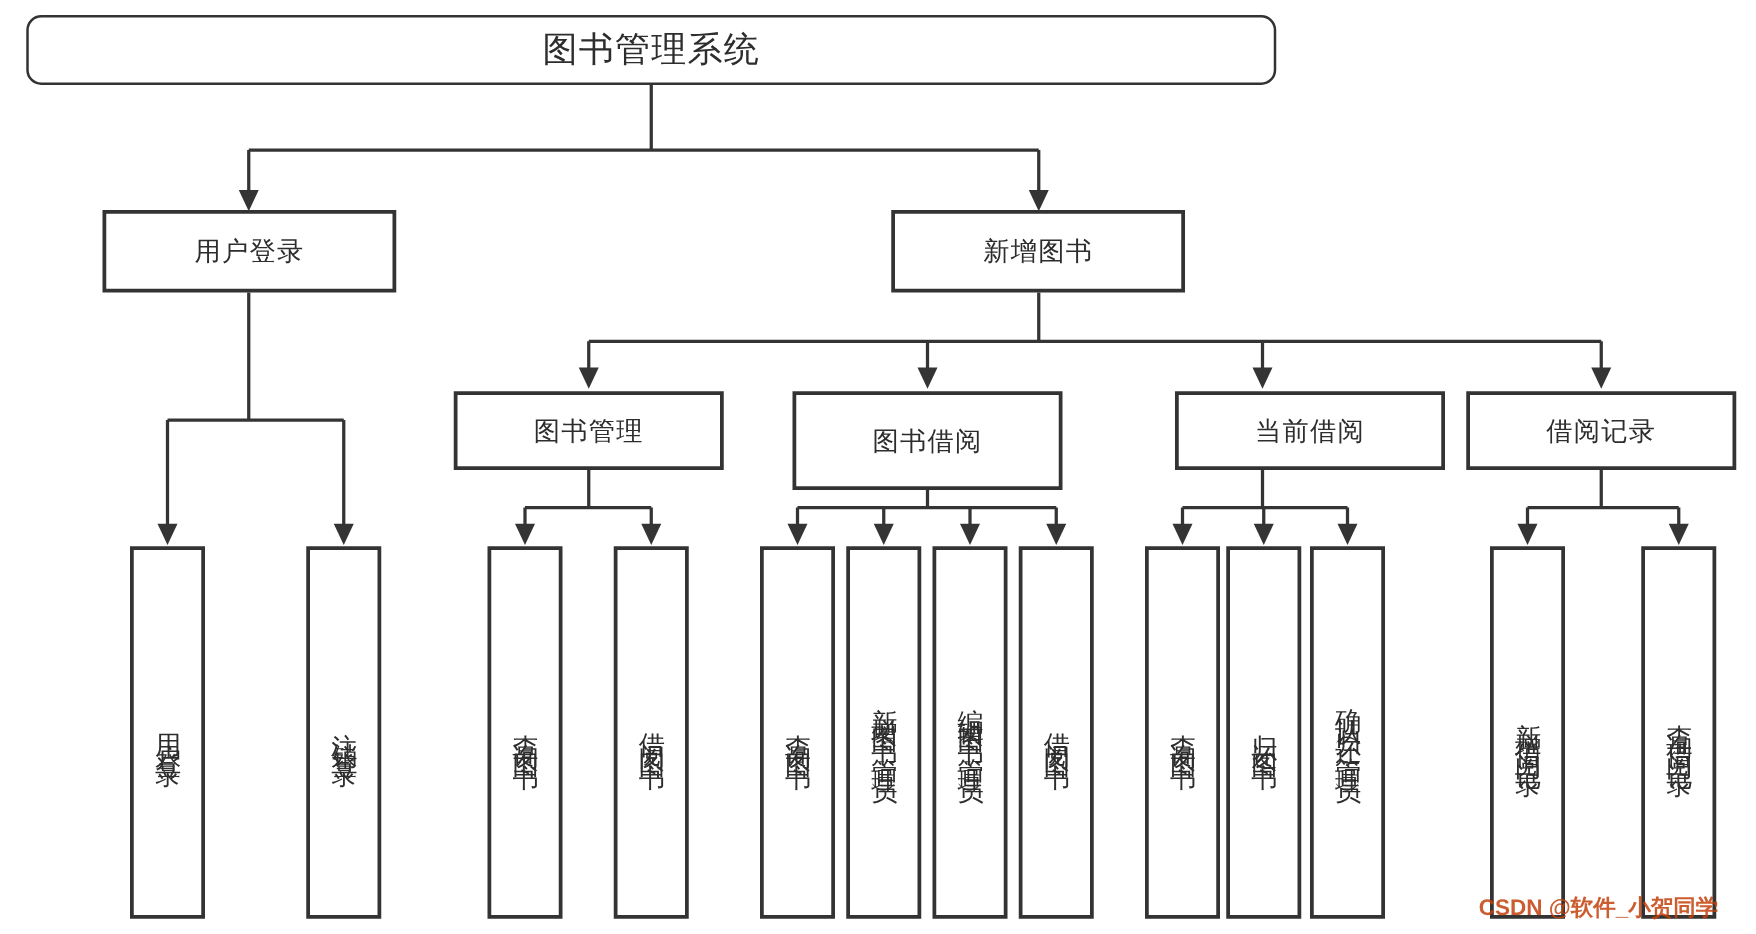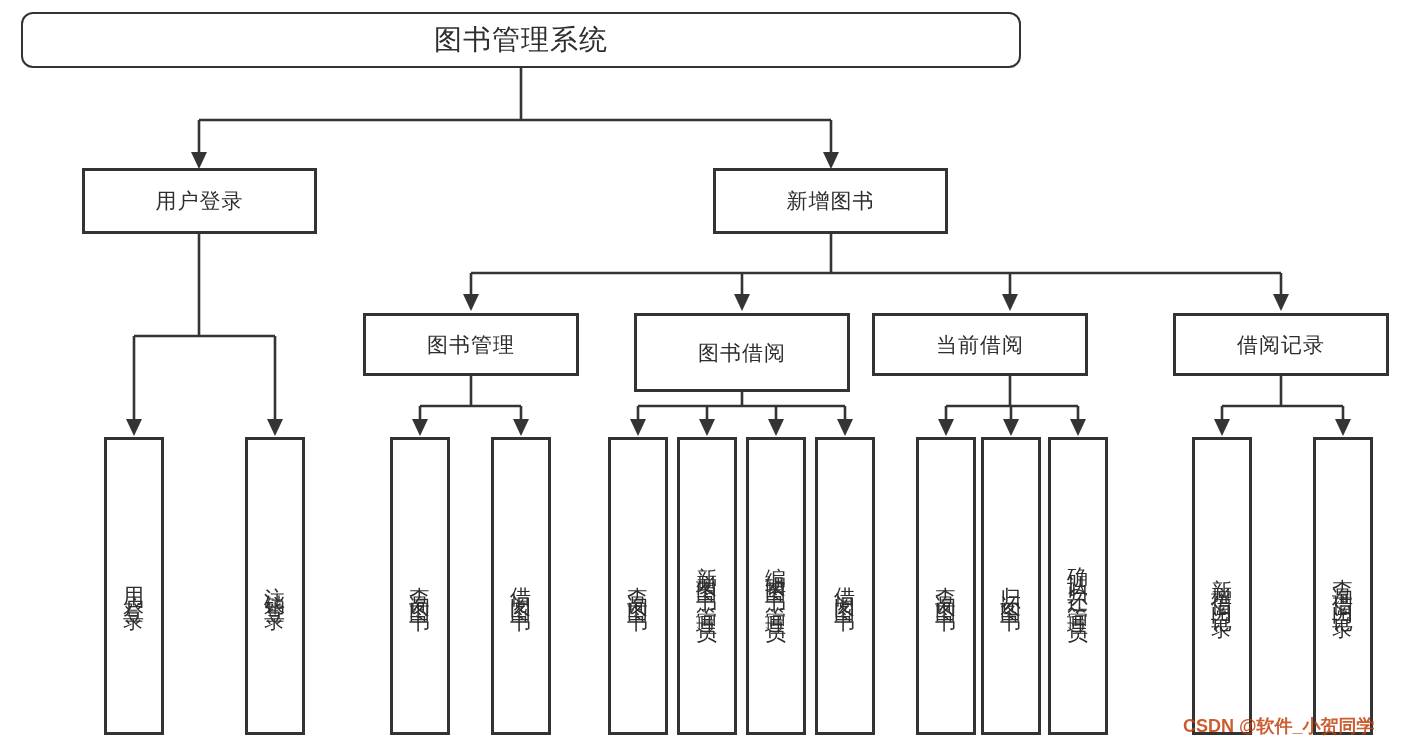--- a/index.html
+++ b/index.html
@@ -136,21 +136,21 @@
     </g>
   </svg>
 
   <div class="node root" style="left:21px; top:12px; width:1000px; height:56px">图书管理系统</div>
 
   <div class="node" style="left:82px; top:168px; width:235px; height:66px">用户登录</div>
   <div class="node" style="left:713px; top:168px; width:235px; height:66px">新增图书</div>
 
   <div class="node" style="left:363px; top:313px; width:216px; height:63px">图书管理</div>
   <div class="node" style="left:634px; top:313px; width:216px; height:79px">图书借阅</div>
-  <div class="node" style="left:872px; top:313px; width:216px; height:63px">当前借阅</div>
+  <div class="node" style="left:940px; top:313px; width:216px; height:63px">当前借阅</div>
   <div class="node" style="left:1173px; top:313px; width:216px; height:63px">借阅记录</div>
 
   <div class="leaf" style="left:104px">
     <span>用户登录</span>
   </div>
   <div class="leaf" style="left:245px">
     <span>注销登录</span>
   </div>
 
   <div class="leaf" style="left:390px">

